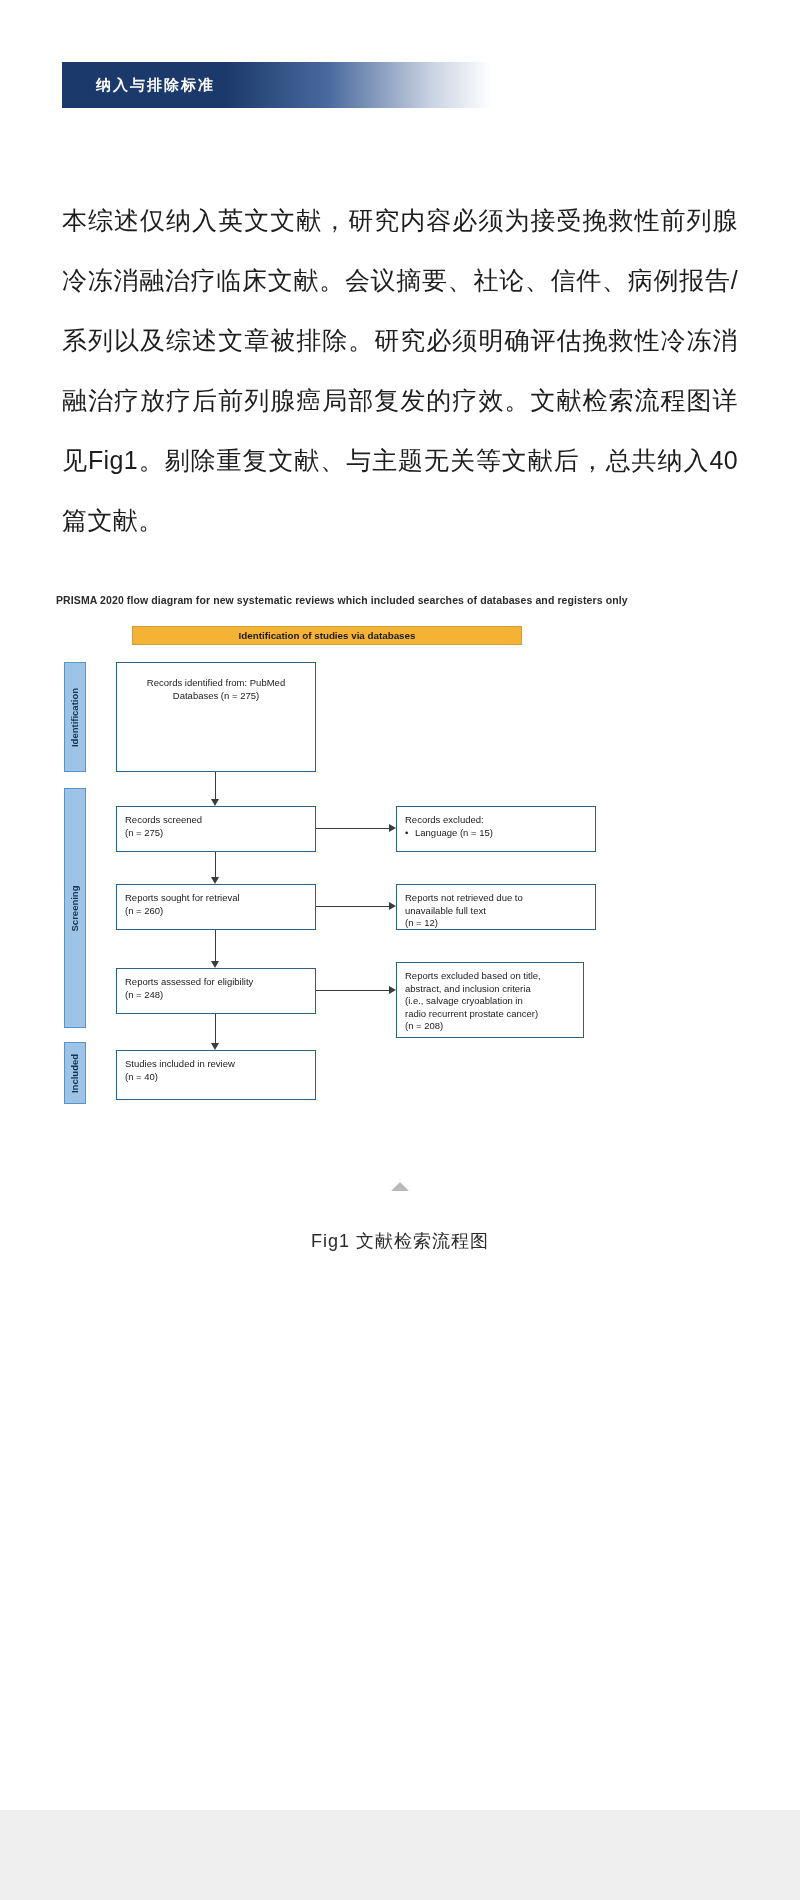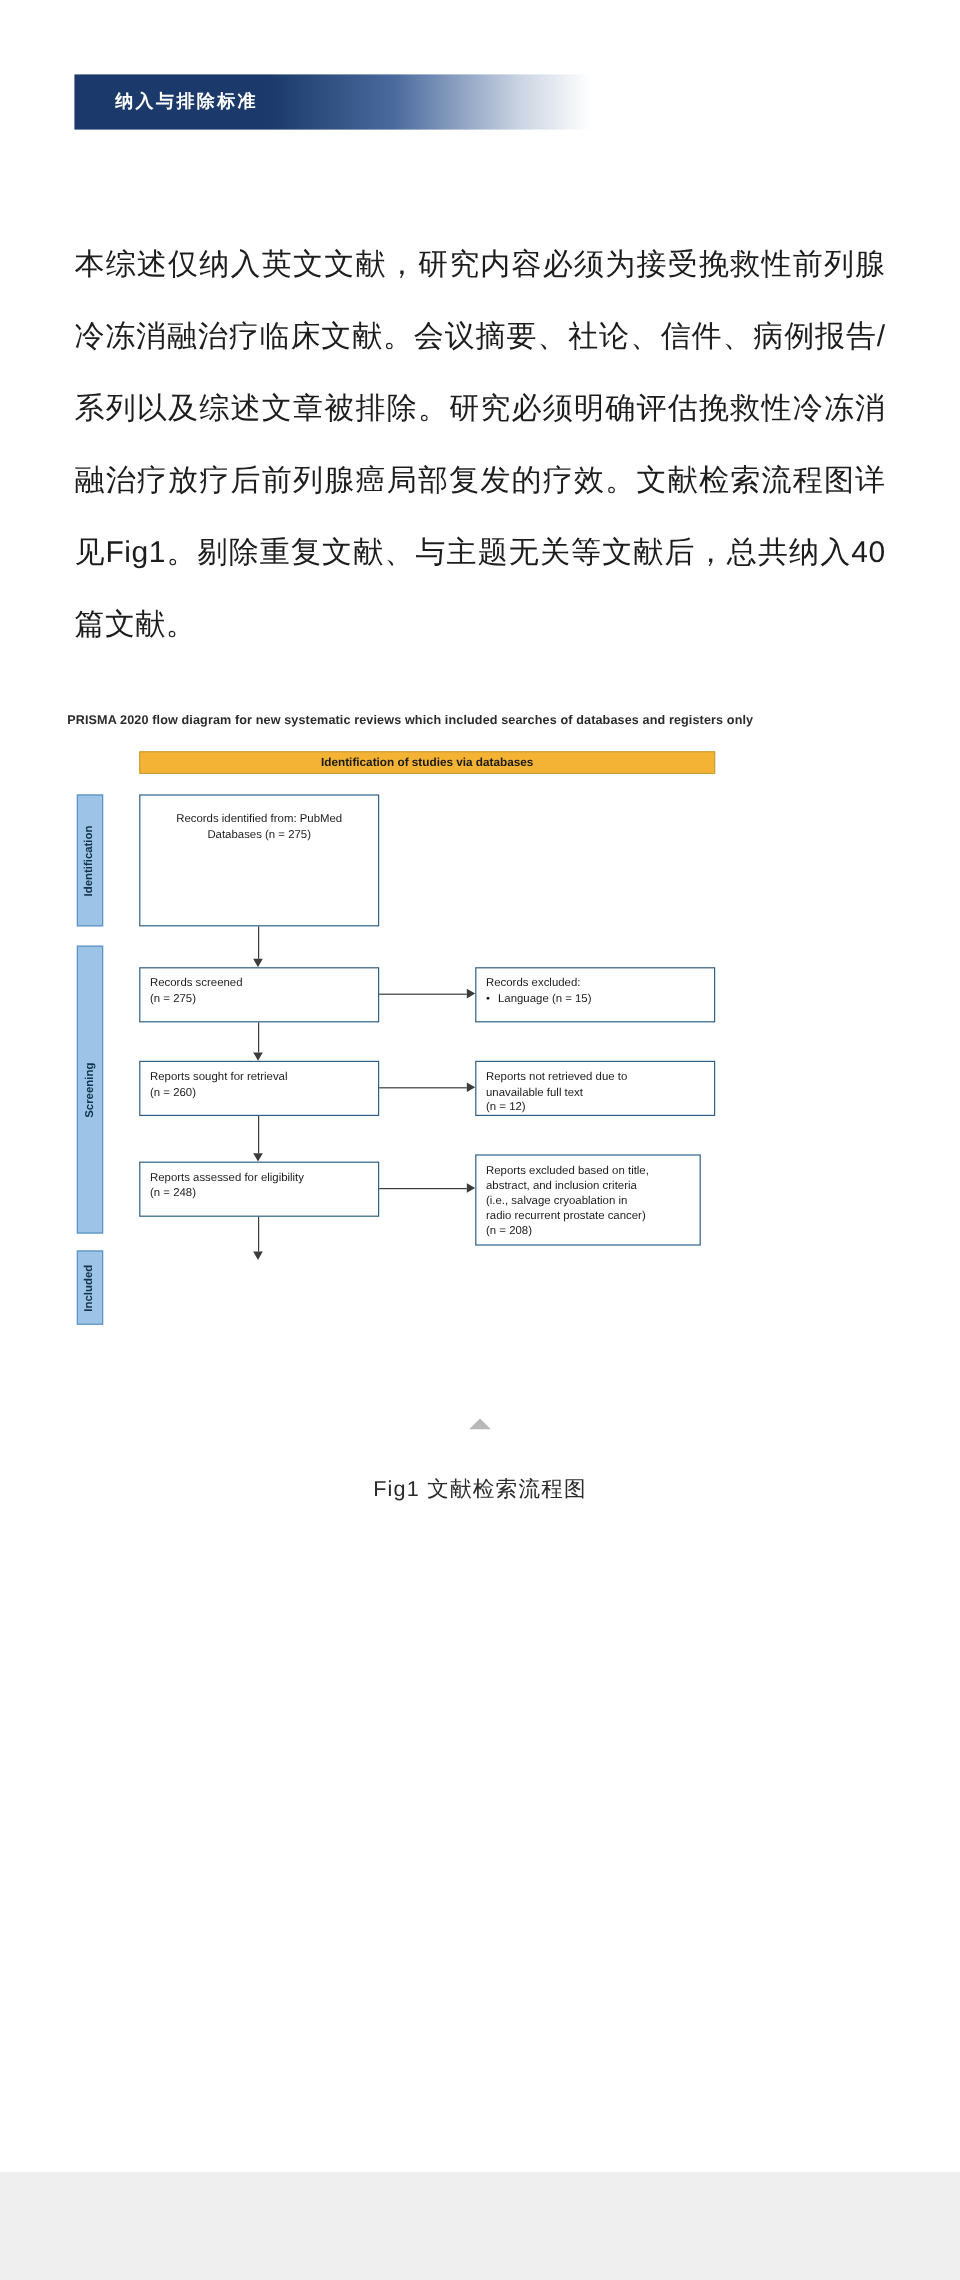--- a/index.html
+++ b/index.html
@@ -188,21 +188,21 @@
   </div>
 
   <p class="body-text">本综述仅纳入英文文献，研究内容必须为接受挽救性前列腺冷冻消融治疗临床文献。会议摘要、社论、信件、病例报告/系列以及综述文章被排除。研究必须明确评估挽救性冷冻消融治疗放疗后前列腺癌局部复发的疗效。文献检索流程图详见Fig1。剔除重复文献、与主题无关等文献后，总共纳入40篇文献。</p>
 
   <div class="figure-block">
 
     <div class="prisma-caption-top">PRISMA 2020 flow diagram for new systematic reviews which included searches of databases and registers only</div>
 
     <div class="prisma">
 
-      <div class="pr-band" style="left:60px; top:6px; width:480px; height:19px;">Identification of studies via databases</div>
+      <div class="pr-band" style="left:76px; top:6px; width:390px; height:19px;">Identification of studies via databases</div>
 
       <div class="pr-side" style="left:8px; top:42px; width:22px; height:110px;">
         <span>Identification</span>
       </div>
       <div class="pr-side" style="left:8px; top:168px; width:22px; height:240px;">
         <span>Screening</span>
       </div>
       <div class="pr-side" style="left:8px; top:422px; width:22px; height:62px;">
         <span>Included</span>
       </div>
@@ -241,20 +241,24 @@
       </div>
 
       <div class="pr-box" style="left:340px; top:342px; width:188px; height:76px;">
         <div>Reports excluded based on title,</div>
         <div>abstract, and inclusion criteria</div>
         <div>(i.e., salvage cryoablation in</div>
         <div>radio recurrent prostate cancer)</div>
         <div>(n = 208)</div>
       </div>
 
+      <div class="pr-box" style="left:60px; top:430px; width:200px; height:50px;">
+        <div>Studies included in review</div>
+        <div>(n = 40)</div>
+      </div>
 
       <div class="pr-line-v" style="left:159px; top:152px; height:27px;"></div>
       <div class="pr-arrow-down" style="left:155px; top:179px;"></div>
 
       <div class="pr-line-v" style="left:159px; top:232px; height:25px;"></div>
       <div class="pr-arrow-down" style="left:155px; top:257px;"></div>
 
       <div class="pr-line-v" style="left:159px; top:310px; height:31px;"></div>
       <div class="pr-arrow-down" style="left:155px; top:341px;"></div>
 

